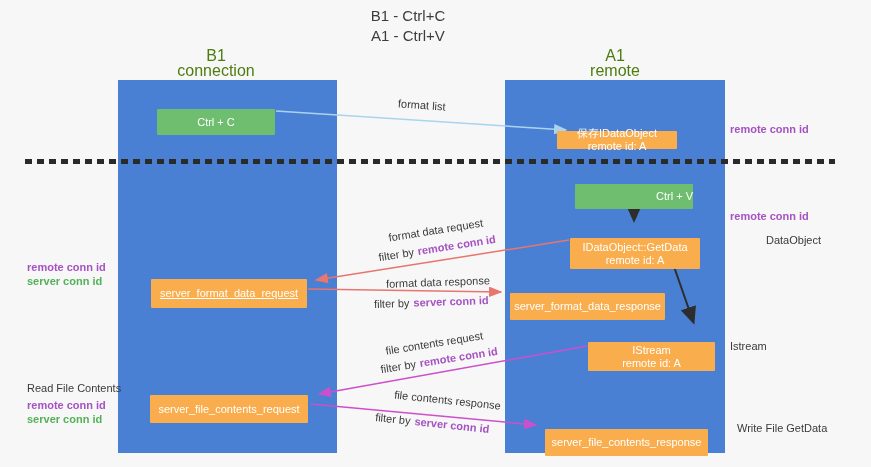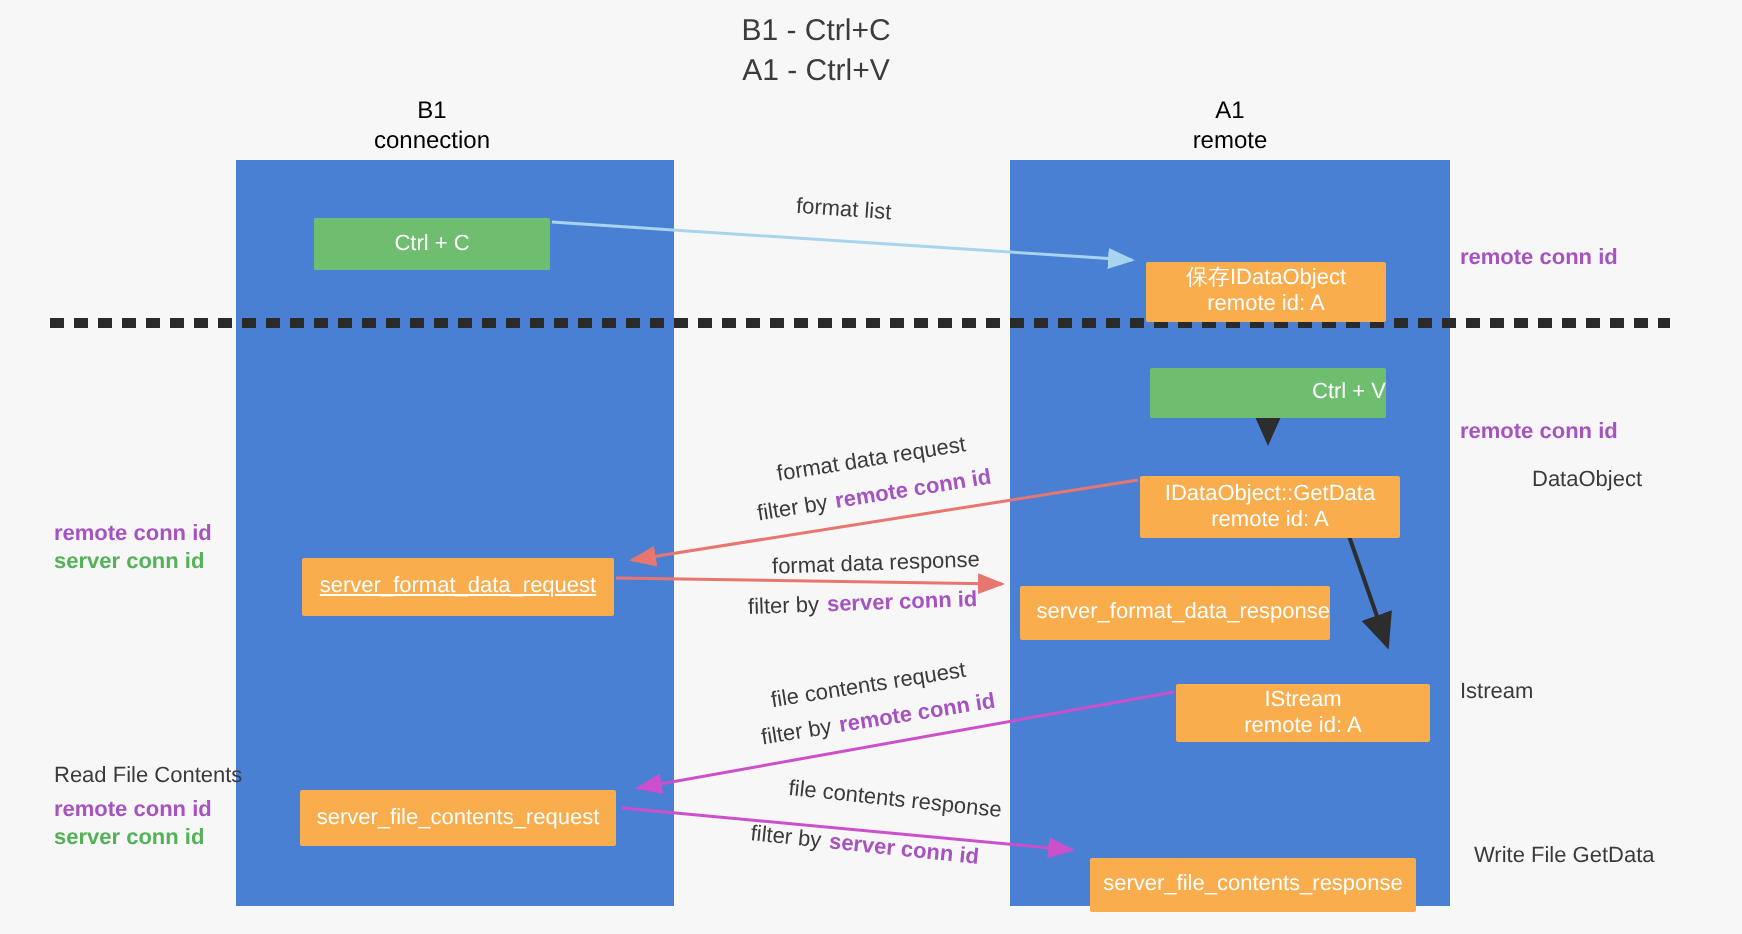--- a/index.html
+++ b/index.html
@@ -9,21 +9,21 @@
     font-family:"Liberation Sans", sans-serif;
     color:#3a3a3a;
   }
   .abs{position:absolute;}
   .title{
     left:0;top:6px;width:816px;text-align:center;
     font-size:15px;line-height:20px;color:#3c3c3c;
   }
   .lane-header{
     top:48px;width:140px;text-align:center;
-    font-size:12px;line-height:15px;color:#000000;
+    font-size:16px;line-height:15px;color:#4d7c0f;
   }
   .lane{
     top:80px;width:219px;height:373px;background:#4a80d4;
   }
   .dashed-line{
     left:25px;top:159px;width:810px;height:5px;
     background:repeating-linear-gradient(90deg,#2a2a2a 0 7px,transparent 7px 12px);
   }
   .box{
     display:flex;align-items:center;justify-content:center;flex-direction:column;
@@ -88,39 +88,39 @@
     <path d="M308,289 L501,292" stroke="#e8756e" stroke-width="1.5" fill="none" marker-end="url(#m-salmon)"></path>
     <path d="M671,258 L693,321" stroke="#2d2d2d" stroke-width="2" fill="none" marker-end="url(#m-black)"></path>
     <path d="M587,346 L319,394" stroke="#cc4fcc" stroke-width="1.5" fill="none" marker-end="url(#m-magenta)"></path>
     <path d="M311,404 L536,425" stroke="#cc4fcc" stroke-width="1.5" fill="none" marker-end="url(#m-magenta)"></path>
   </svg>
 
   <div class="abs box box-green" style="left:157px;top:97px;width:118px;height:26px;">
     <div>Ctrl + C</div>
   </div>
 
-  <div class="abs box box-orange" style="left:573px;top:119px;width:120px;height:30px;">
+  <div class="abs box box-orange" style="left:557px;top:119px;width:120px;height:18px;">
     <div>保存IDataObject</div>
     <div>remote id: A</div>
   </div>
 
   <div class="abs box box-green" style="left:575px;top:172px;width:118px;height:25px;align-items:flex-end;">
     <div>Ctrl + V</div>
   </div>
 
   <div class="abs box box-orange" style="left:570px;top:226px;width:130px;height:31px;">
     <div>IDataObject::GetData</div>
     <div>remote id: A</div>
   </div>
 
   <div class="abs box box-orange" style="left:151px;top:267px;width:156px;height:29px;text-decoration:underline;">
     <div>server_format_data_request</div>
   </div>
 
-  <div class="abs box box-orange" style="left:510px;top:281px;width:155px;height:27px;align-items:flex-end;">
+  <div class="abs box box-orange" style="left:510px;top:281px;width:155px;height:27px;">
     <div>server_format_data_response</div>
   </div>
 
   <div class="abs box box-orange" style="left:588px;top:330px;width:127px;height:29px;">
     <div>IStream</div>
     <div>remote id: A</div>
   </div>
 
   <div class="abs box box-orange" style="left:150px;top:383px;width:158px;height:28px;">
     <div>server_file_contents_request</div>

